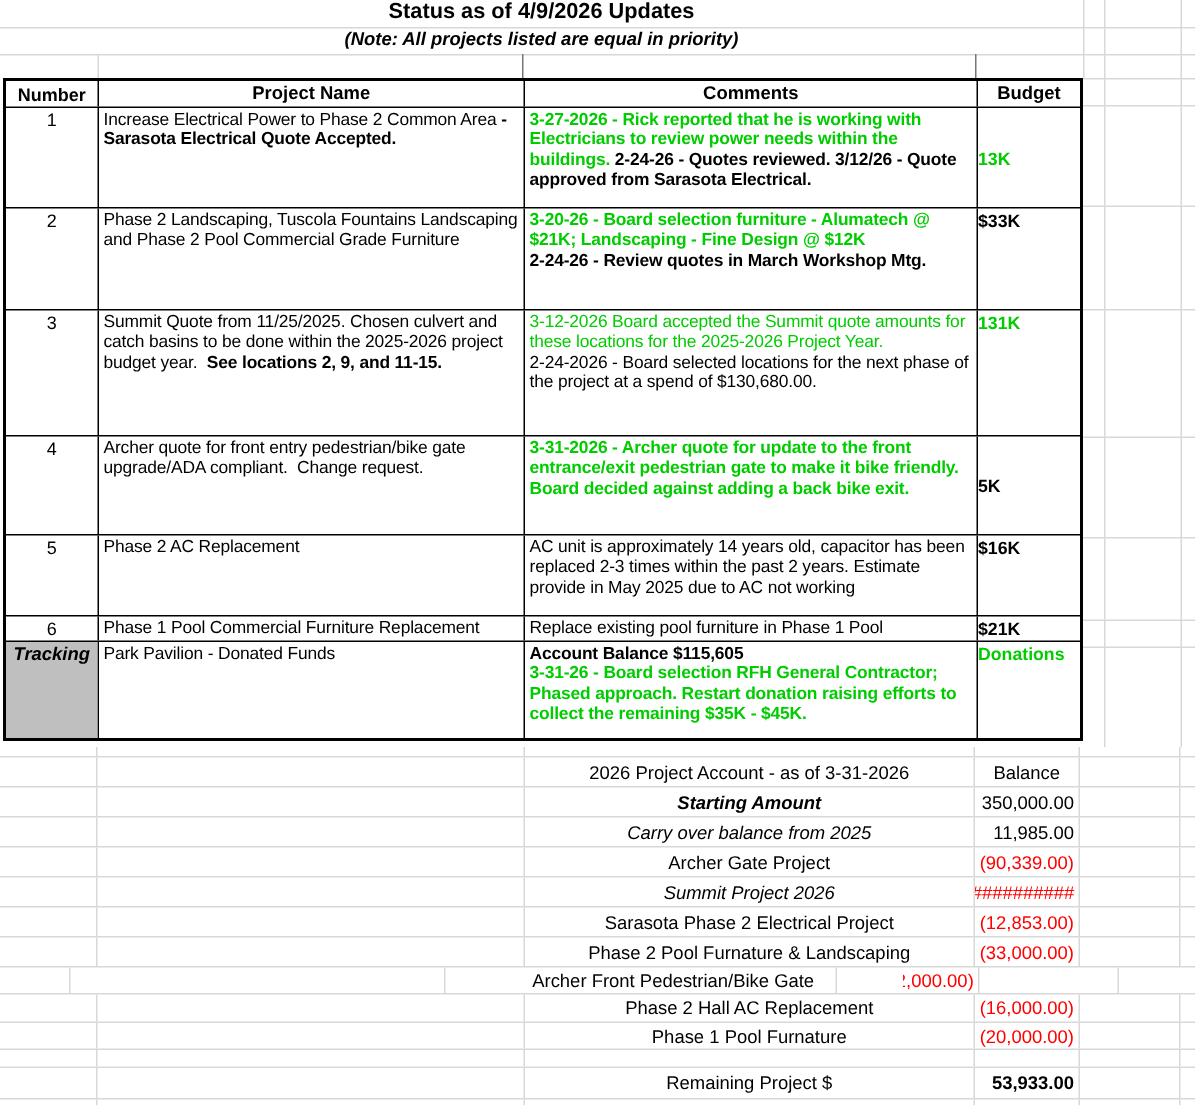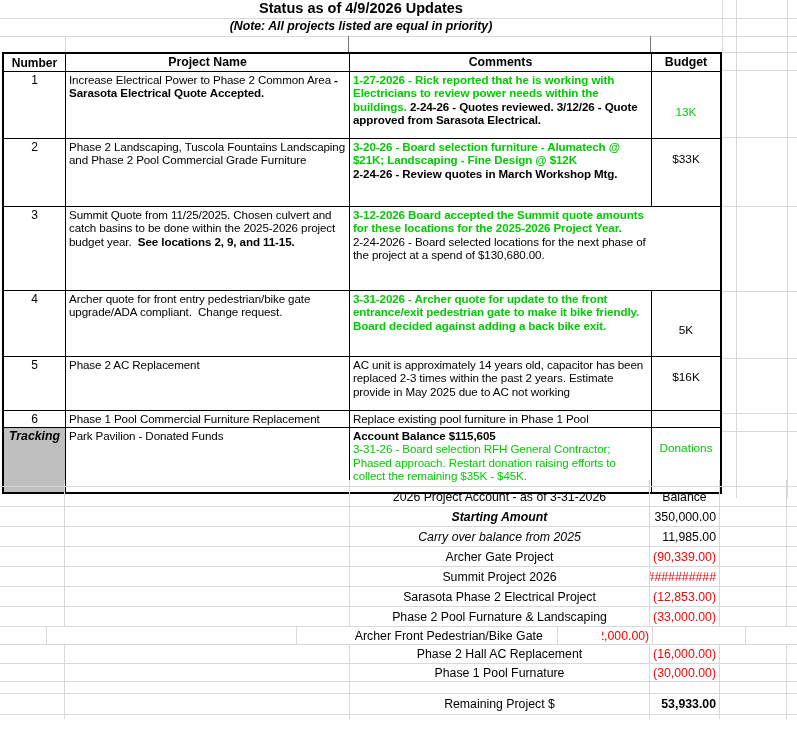--- a/index.html
+++ b/index.html
@@ -21,23 +21,23 @@
   .t-row.header{border-top:none;height:18px;border-bottom:1px solid #000;}
   .cell{box-sizing:border-box;border-right:1px solid #000;overflow:hidden;}
   .cell:last-child{border-right:none;}
   .hcell{font-size:12.3px;font-weight:700;text-align:center;line-height:16px;}
   .c-num{width:62px;text-align:center;font-size:12px;padding-top:1px;}
   .c-name{width:284px;}
   .c-com{width:302px;}
   .c-bud{width:68px;display:flex;flex-direction:column;}
   .clip{padding:1px 3px;font-size:11.6px;line-height:13.4px;letter-spacing:-0.1px;overflow:hidden;height:100%;box-sizing:border-box;}
   .num-tracking{background:#bfbfbf;font-weight:700;font-style:italic;height:100%;padding-top:1px;font-size:12.3px;}
-  .bud-span{display:block;width:100%;text-align:center;font-size:11.8px;font-weight:400;padding-top:1px;margin-top:12px;}
+  .bud-span{display:block;width:100%;text-align:left;font-size:11.8px;font-weight:700;padding-top:1px;}
   
-  #summary{position:absolute;left:0;top:480px;width:797px;}
+  #summary{position:absolute;left:0;top:498px;width:797px;}
   .s-row{display:flex;align-items:stretch;border-bottom:1px solid #d8d8d8;box-sizing:border-box;}
   .s-row.nobb{border-bottom:none;}
   .s-cell{box-sizing:border-box;border-right:1px solid #d8d8d8;overflow:hidden;
     display:flex;align-items:center;font-size:12.3px;}
   .s-cell:last-child{border-right:none;}
   .s-label{justify-content:center;text-align:center;}
   .s-value{justify-content:flex-end;padding-right:3px;white-space:nowrap;}
   .s-value.center{justify-content:center;padding-right:0;}
   .bi{font-weight:700;font-style:italic;}
   .it{font-style:italic;}
@@ -76,21 +76,21 @@
       <div class="cell hcell c-com">Comments</div>
       <div class="cell hcell c-bud" style="display:block;">Budget</div>
     </div>
     <div id="t-body">
         <div class="t-row body" style="height: 66px; border-top: none;">
           <div class="cell c-num">1</div>
           <div class="cell c-name">
             <div class="clip"><span style="font-weight: 400; color: rgb(0, 0, 0);">Increase Electrical Power to Phase 2 Common Area </span><span style="font-weight: 700; color: rgb(0, 0, 0);">- Sarasota Electrical Quote Accepted.</span></div>
           </div>
           <div class="cell c-com">
-            <div class="clip"><span style="font-weight: 700; color: rgb(0, 204, 0);">1-27-2026 - Rick reported that he is working with Electricians to review power needs within the buildings. </span><span style="font-weight: 700; color: rgb(0, 0, 0);">2-24-26 - Quotes reviewed. 3/12/26 - Quote approved from Sarasota Electrical.</span></div>
+            <div class="clip"><span style="font-weight: 700; color: rgb(0, 204, 0);">3-27-2026 - Rick reported that he is working with Electricians to review power needs within the buildings. </span><span style="font-weight: 700; color: rgb(0, 0, 0);">2-24-26 - Quotes reviewed. 3/12/26 - Quote approved from Sarasota Electrical.</span></div>
           </div>
           <div class="cell c-bud" style="justify-content: center;">
             <span class="bud-span" style="color: rgb(0, 204, 0);">13K</span>
           </div>
         </div>
         <div class="t-row body" style="height: 68px;">
           <div class="cell c-num">2</div>
           <div class="cell c-name">
             <div class="clip"><span style="font-weight: 400; color: rgb(0, 0, 0);">Phase 2 Landscaping, Tuscola Fountains Landscaping and Phase 2 Pool Commercial Grade Furniture</span></div>
           </div>
@@ -100,21 +100,24 @@
           <div class="cell c-bud" style="justify-content: flex-start;">
             <span class="bud-span" style="color: rgb(0, 0, 0);">$33K</span>
           </div>
         </div>
         <div class="t-row body" style="height: 84px;">
           <div class="cell c-num">3</div>
           <div class="cell c-name">
             <div class="clip"><span style="font-weight: 400; color: rgb(0, 0, 0);">Summit Quote from 11/25/2025. Chosen culvert and catch basins to be done within the 2025-2026 project budget year.&nbsp; </span><span style="font-weight: 700; color: rgb(0, 0, 0);">See locations 2, 9, and 11-15.</span></div>
           </div>
           <div class="cell c-com">
-            <div class="clip"><span style="font-weight: 700; color: rgb(0, 204, 0); text-align: right;">3-12-2026 Board accepted the Summit quote amounts for these locations for the 2025-2026 Project Year.</span><br><span style="font-weight: 400; color: rgb(0, 0, 0);">2-24-2026 - Board selected locations for the next phase of the project at a spend of $130,680.00.</span></div>
+            <div class="clip"><span style="font-weight: 400; color: rgb(0, 204, 0); text-align: right;">3-12-2026 Board accepted the Summit quote amounts for these locations for the 2025-2026 Project Year.</span><br><span style="font-weight: 400; color: rgb(0, 0, 0);">2-24-2026 - Board selected locations for the next phase of the project at a spend of $130,680.00.</span></div>
+          </div>
+          <div class="cell c-bud" style="justify-content: flex-start;">
+            <span class="bud-span" style="color: rgb(0, 204, 0);">131K</span>
           </div>
         </div>
         <div class="t-row body" style="height: 66px;">
           <div class="cell c-num">4</div>
           <div class="cell c-name">
             <div class="clip"><span style="font-weight: 400; color: rgb(0, 0, 0);">Archer quote for front entry pedestrian/bike gate upgrade/ADA compliant.&nbsp; Change request.</span></div>
           </div>
           <div class="cell c-com">
             <div class="clip"><span style="font-weight: 700; color: rgb(0, 204, 0);">3-31-2026 - Archer quote for update to the front entrance/exit pedestrian gate to make it bike friendly.&nbsp; Board decided against adding a back bike exit.</span></div>
           </div>
@@ -147,21 +150,21 @@
           </div>
         </div>
         <div class="t-row body" style="height: 65px;">
           <div class="cell c-num" style="padding: 0px;">
             <div class="num-tracking">Tracking</div>
           </div>
           <div class="cell c-name">
             <div class="clip"><span style="font-weight: 400; color: rgb(0, 0, 0);">Park Pavilion - Donated Funds</span></div>
           </div>
           <div class="cell c-com">
-            <div class="clip"><span style="font-weight: 700; color: rgb(0, 0, 0);">Account Balance $115,605</span><br><span style="font-weight: 400; color: rgb(0, 204, 0);">3-31-26 - Board selection RFH General Contractor; Phased approach. Restart donation raising efforts to collect the remaining $35K - $45K.</span></div>
+            <div class="clip"><span style="font-weight: 700; color: rgb(0, 0, 0);">Account Balance $115,605</span><br><span style="font-weight: 700; color: rgb(0, 204, 0);">3-31-26 - Board selection RFH General Contractor; Phased approach. Restart donation raising efforts to collect the remaining $35K - $45K.</span></div>
           </div>
           <div class="cell c-bud" style="justify-content: flex-start;">
             <span class="bud-span" style="color: rgb(0, 204, 0);">Donations</span>
           </div>
         </div>
       </div>
   </div>
 
   <div id="summary">
       <div class="s-row" style="height: 7px;">
@@ -197,21 +200,21 @@
         <div class="s-cell" style="width: 10px;"></div>
       </div>
       <div class="s-row" style="height: 20px;">
         <div class="s-cell" style="width: 65px;"></div>
         <div class="s-cell" style="width: 285px;"></div>
         <div class="s-cell s-label" style="width: 300px;">Archer Gate Project</div>
         <div class="s-cell s-value red" style="width: 70px;">(90,339.00)</div>
         <div class="s-cell" style="width: 67px;"></div>
         <div class="s-cell" style="width: 10px;"></div>
       </div>
-      <div class="s-row" style="height: 20px;">
+      <div class="s-row" style="height: 20px; font-style: italic;">
         <div class="s-cell" style="width: 65px;"></div>
         <div class="s-cell" style="width: 285px;"></div>
         <div class="s-cell s-label" style="width: 300px;">Summit Project 2026</div>
         <div class="s-cell s-value red" style="width: 70px;">############</div>
         <div class="s-cell" style="width: 67px;"></div>
         <div class="s-cell" style="width: 10px;"></div>
       </div>
       <div class="s-row" style="height: 20px;">
         <div class="s-cell" style="width: 65px;"></div>
         <div class="s-cell" style="width: 285px;"></div>
@@ -241,21 +244,21 @@
         <div class="s-cell" style="width: 285px;"></div>
         <div class="s-cell s-label" style="width: 300px;">Phase 2 Hall AC Replacement</div>
         <div class="s-cell s-value red" style="width: 70px;">(16,000.00)</div>
         <div class="s-cell" style="width: 67px;"></div>
         <div class="s-cell" style="width: 10px;"></div>
       </div>
       <div class="s-row" style="height: 18px;">
         <div class="s-cell" style="width: 65px;"></div>
         <div class="s-cell" style="width: 285px;"></div>
         <div class="s-cell s-label" style="width: 300px;">Phase 1 Pool Furnature</div>
-        <div class="s-cell s-value red" style="width: 70px;">(30,000.00)</div>
+        <div class="s-cell s-value red" style="width: 70px;">(20,000.00)</div>
         <div class="s-cell" style="width: 67px;"></div>
         <div class="s-cell" style="width: 10px;"></div>
       </div>
       <div class="s-row" style="height: 12px;">
         <div class="s-cell" style="width: 65px;"></div>
         <div class="s-cell" style="width: 285px;"></div>
         <div class="s-cell s-label" style="width: 300px;"></div>
         <div class="s-cell s-value" style="width: 70px;"></div>
         <div class="s-cell" style="width: 67px;"></div>
         <div class="s-cell" style="width: 10px;"></div>

